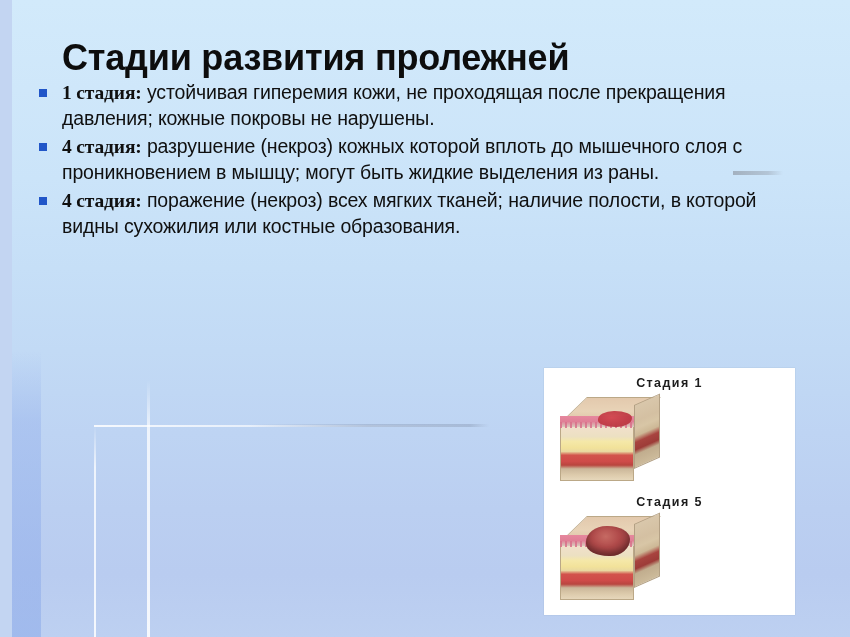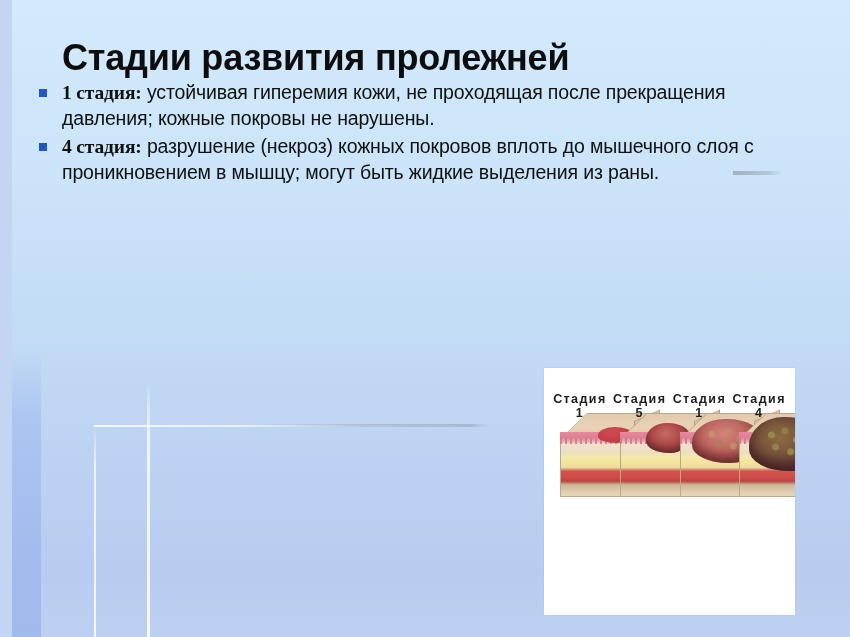--- a/index.html
+++ b/index.html
@@ -149,25 +149,25 @@
     top: 368px;
     width: 251px;
     height: 247px;
     background: #ffffff;
     box-shadow: 0 0 1px rgba(120,140,170,0.5);
     overflow: hidden;
   }
   .figure-grid {
     position: absolute;
     left: 6px;
-    top: 21px;
+    top: 5px;
     width: 239px;
     height: 237px;
     display: grid;
-    grid-template-columns: 1fr 1fr 1fr 1fr;
+    grid-template-columns: 1fr;
     grid-template-rows: 1fr 1fr;
   }
   .figure-cell {
     position: relative;
   }
   .figure-caption {
     position: absolute;
     top: 3px;
     left: 0;
     right: 0;
@@ -326,23 +326,27 @@
       <span class="bullet-marker"></span>
       <span class="bullet-text"><span class="lead">1 стадия:</span><span> устойчивая гиперемия кожи, не проходящая после прекращения давления; кожные покровы не нарушены.</span></span>
     </div>
 
     <div class="bullet-row">
       <span class="bullet-marker"></span>
     </div>
 
     <div class="bullet-row">
       <span class="bullet-marker"></span>
-      <span class="bullet-text"><span class="lead">4 стадия:</span><span> разрушение (некроз) кожных покровов вплоть до мышечного слоя с проникновением в мышцу; могут быть жидкие выделения из раны.</span></span>
-    </div>
-
+      <span class="bullet-text"><span class="lead">4 стадия:</span><span> разрушение (некроз) кожных которой вплоть до мышечного слоя с проникновением в мышцу; могут быть жидкие выделения из раны.</span></span>
+    </div>
+
+    <div class="bullet-row">
+      <span class="bullet-marker"></span>
+      <span class="bullet-text"><span class="lead">4 стадия:</span><span> поражение (некроз) всех мягких тканей; наличие полости, в которой видны сухожилия или костные образования.</span></span>
+    </div>
 
   </div>
 
   <div class="figure-panel">
     <div class="figure-grid">
 
       <div class="figure-cell">
         <div class="figure-caption">Стадия 1</div>
         <div class="skin-block">
           <div class="skin-top"></div>

